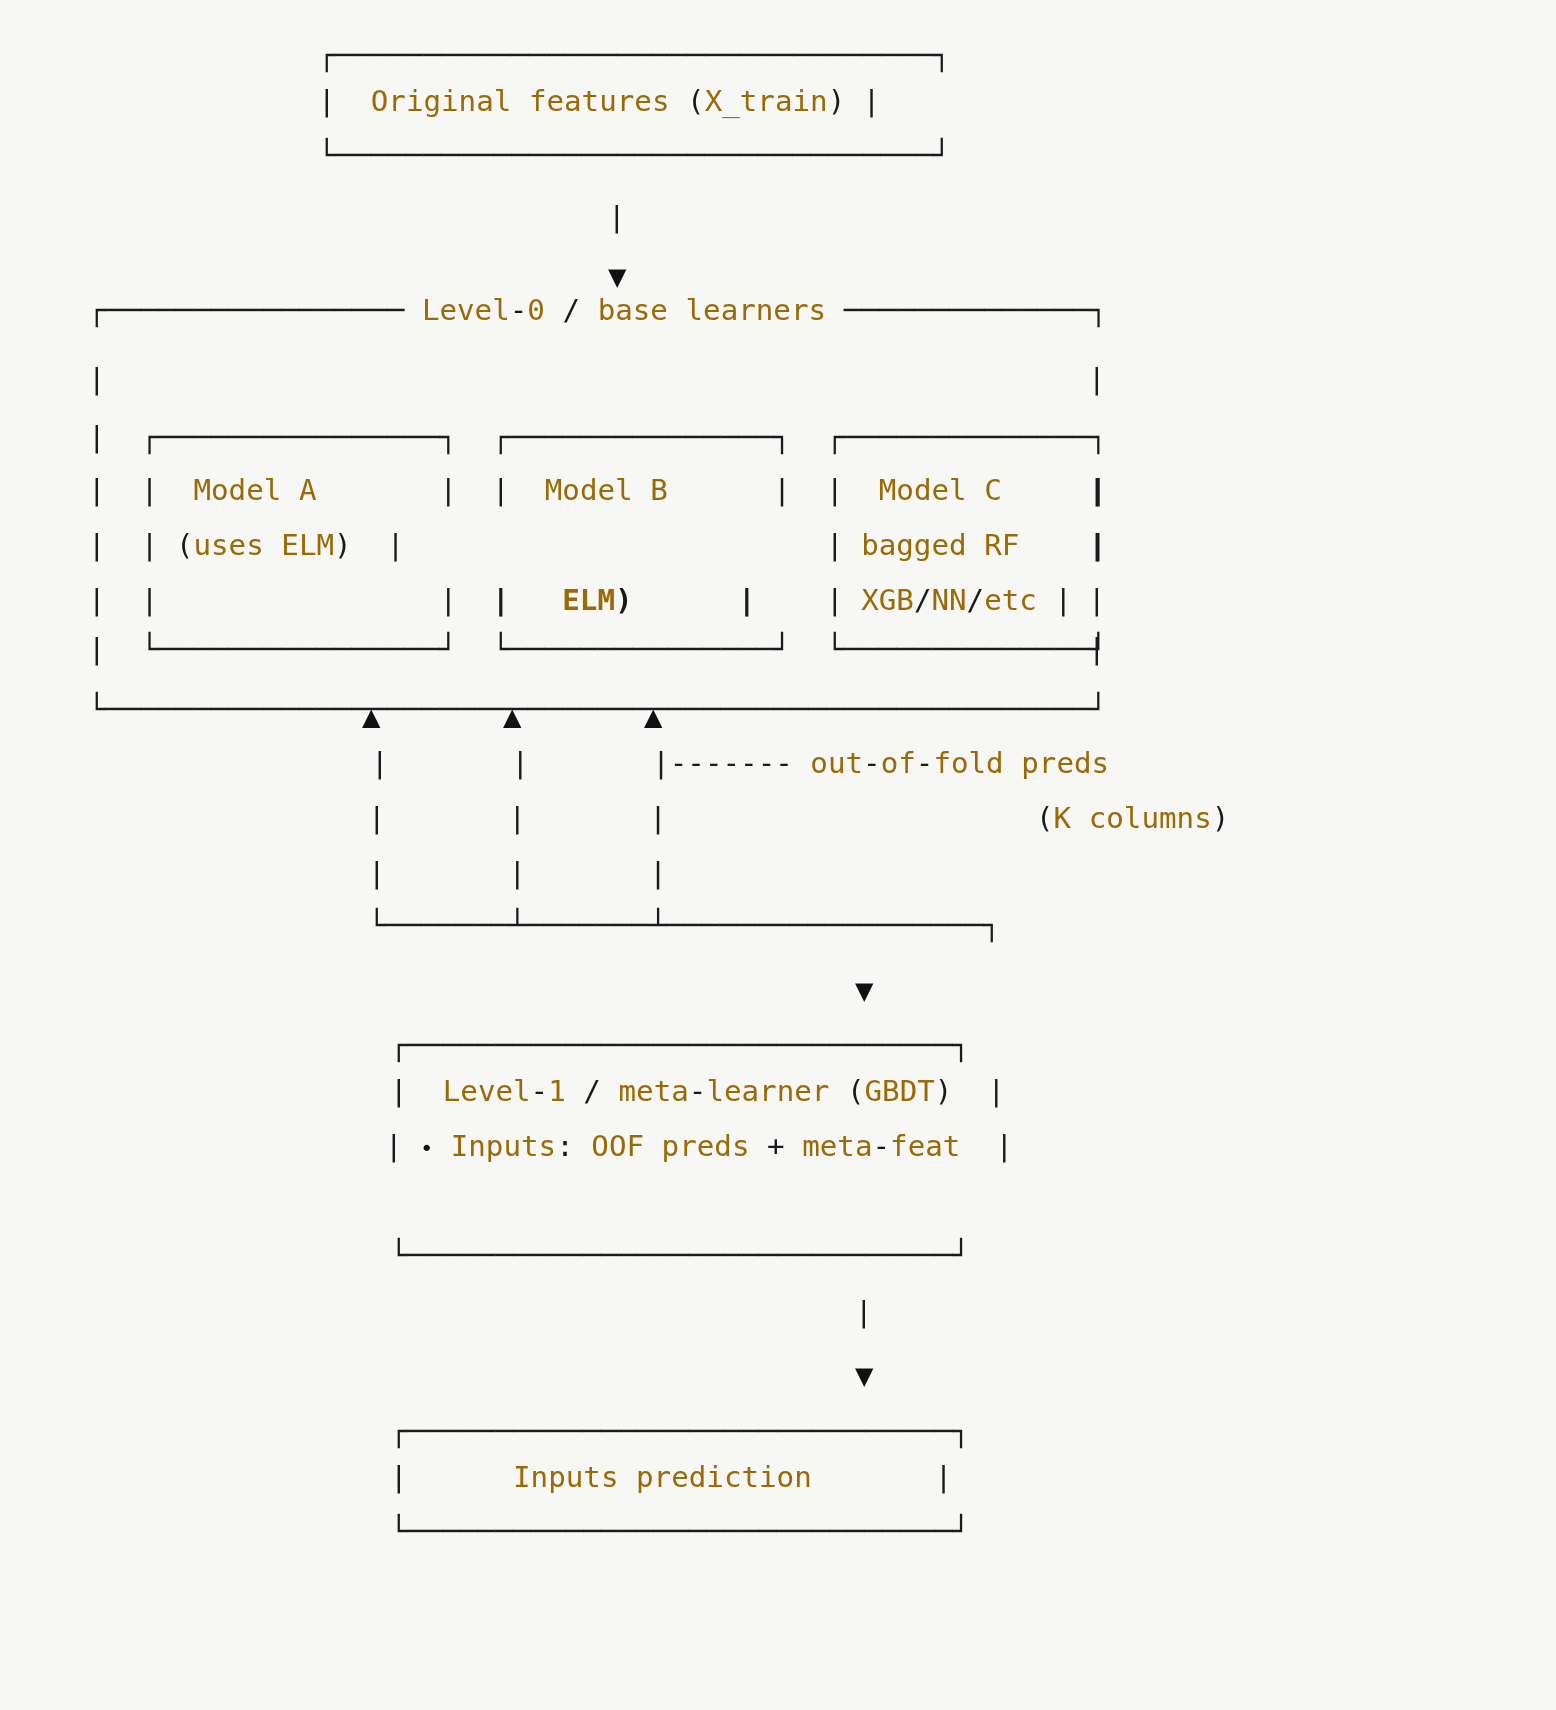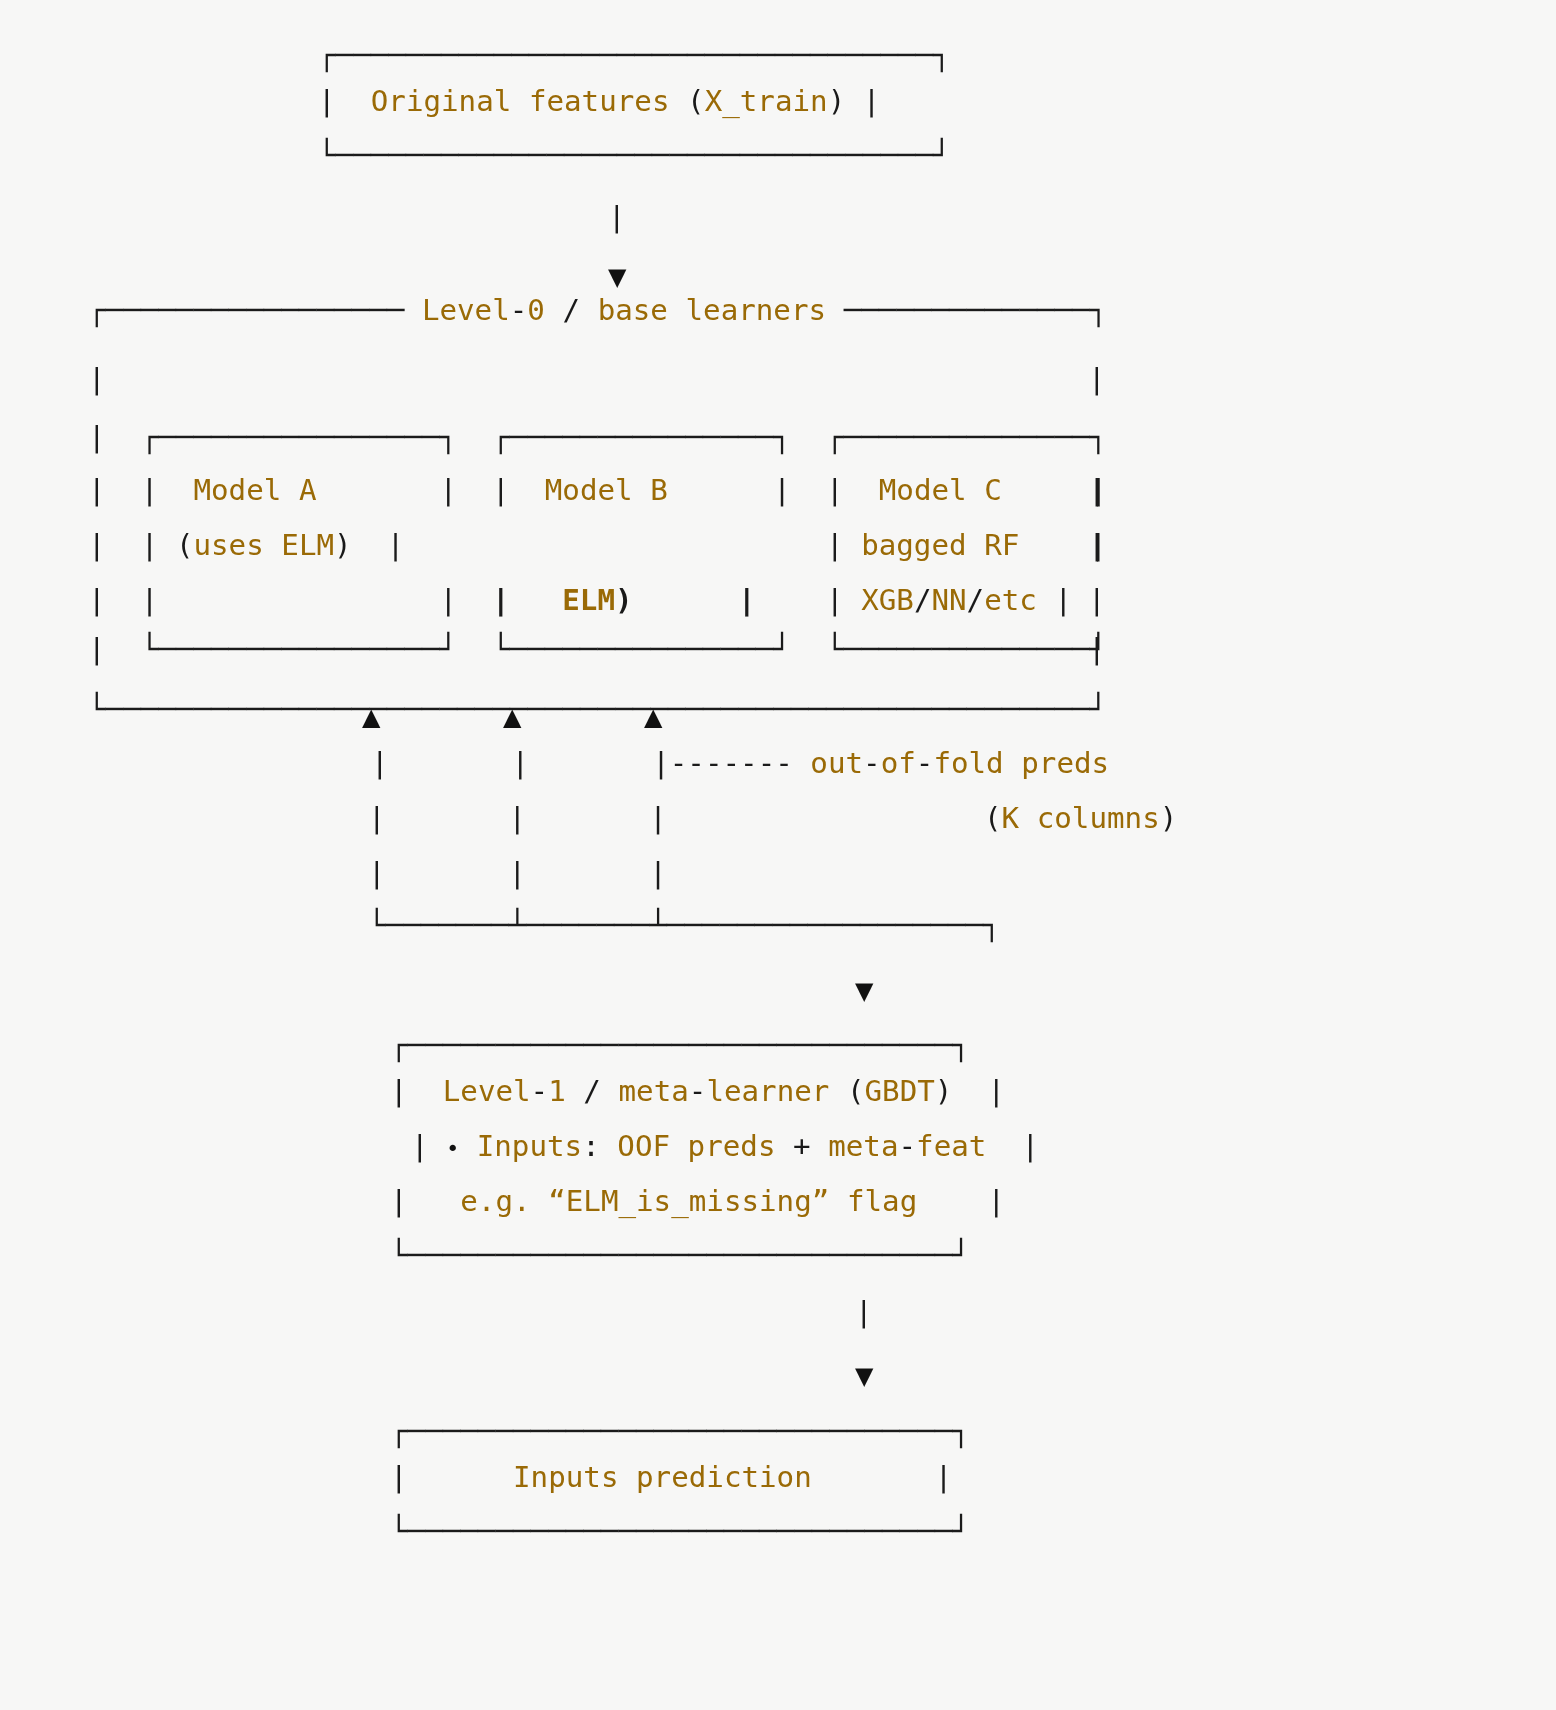--- a/index.html
+++ b/index.html
@@ -93,35 +93,34 @@
 
 <pre class="ascii-art" style="position:absolute; left:88px; top:682px;"><span class="bx">└────────────────────────────────────────────────────────┘</span></pre>
 
 <pre class="ascii-art ar" style="position:absolute; left:362px; top:688px;"><span class="ar">▲</span></pre>
 <pre class="ascii-art ar" style="position:absolute; left:503px; top:688px;"><span class="ar">▲</span></pre>
 <pre class="ascii-art ar" style="position:absolute; left:644px; top:688px;"><span class="ar">▲</span></pre>
 
 <pre class="ascii-art" style="position:absolute; left:371px; top:736px;"><span class="bx">|</span>       <span class="bx">|</span>       <span class="bx">|</span><span class="bx">------- </span><span class="w">out</span><span class="p">-</span><span class="w">of</span><span class="p">-</span><span class="w">fold preds</span></pre>
 
 <pre class="ascii-art" style="position:absolute; left:368px; top:791px;"><span class="bx">|</span>       <span class="bx">|</span>       <span class="bx">|</span></pre>
-<pre class="ascii-art" style="position:absolute; left:984px; top:791px;text-align:center;"><span class="p">(</span><span class="w">K columns</span><span class="p">)</span></pre>
+<pre class="ascii-art" style="position:absolute; left:1036px; top:791px;text-align:center;"><span class="p">(</span><span class="w">K columns</span><span class="p">)</span></pre>
 
 <pre class="ascii-art" style="position:absolute; left:368px; top:846px;"><span class="bx">|</span>       <span class="bx">|</span>       <span class="bx">|</span></pre>
 
 <pre class="ascii-art" style="position:absolute; left:368px; top:898px;"><span class="bx">└───────┴───────┴──────────────────┐</span></pre>
 
 <pre class="ascii-art ar" style="position:absolute; left:855px; top:962px;"><span class="ar">▼</span></pre>
 
 <pre class="ascii-art" style="position:absolute; left:390px; top:1018px;"><span class="bx">┌───────────────────────────────┐</span></pre>
 
 <pre class="ascii-art" style="position:absolute; left:390px; top:1064px;"><span class="bx">|</span>  <span class="w">Level</span><span class="p">-</span><span class="w">1</span> <span class="p">/</span> <span class="w">meta</span><span class="p">-</span><span class="w">learner</span> <span class="p">(</span><span class="w">GBDT</span><span class="p">)</span>  <span class="bx">|</span></pre>
 
-<pre class="ascii-art" style="position:absolute; left:411px; top:1119px;text-align:right;"><span class="bx">|</span> <span class="bu">•</span> <span class="w">Inputs</span><span class="p">:</span> <span class="w">OOF preds</span> <span class="p">+</span> <span class="w">meta</span><span class="p">-</span><span class="w">feat</span>  <span class="bx">|</span></pre>
+<pre class="ascii-art" style="position:absolute; left:385px; top:1119px;text-align:right;"><span class="bx">|</span> <span class="bu">•</span> <span class="w">Inputs</span><span class="p">:</span> <span class="w">OOF preds</span> <span class="p">+</span> <span class="w">meta</span><span class="p">-</span><span class="w">feat</span>  <span class="bx">|</span></pre>
 
-<pre class="ascii-art" style="position:absolute; left:390px; top:1174px;"><span class="bx">|</span>   <span class="w">e.g.</span> <span class="w">“</span><span class="w">ELM_is_missing</span><span class="w">”</span> <span class="w">flag</span>    <span class="bx">|</span></pre>
 
 <pre class="ascii-art" style="position:absolute; left:390px; top:1228px;"><span class="bx">└───────────────────────────────┘</span></pre>
 
 <pre class="ascii-art" style="position:absolute; left:855px; top:1285px;"><span class="bx">|</span></pre>
 <pre class="ascii-art ar" style="position:absolute; left:855px; top:1347px;"><span class="ar">▼</span></pre>
 
 <pre class="ascii-art" style="position:absolute; left:390px; top:1404px;"><span class="bx">┌───────────────────────────────┐</span></pre>
 
 <pre class="ascii-art" style="position:absolute; left:390px; top:1450px;"><span class="bx">|</span>      <span class="w">Inputs prediction</span>       <span class="bx">|</span></pre>
 

